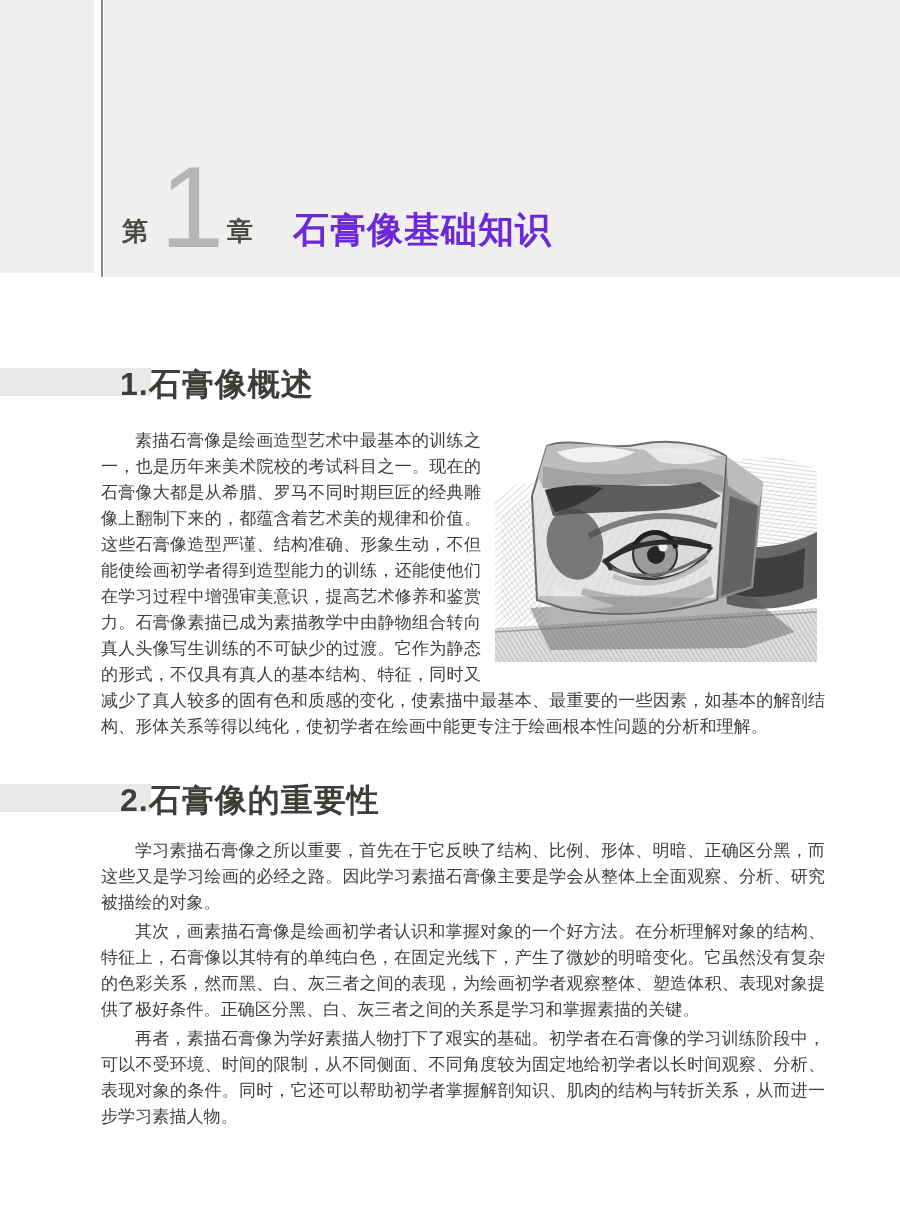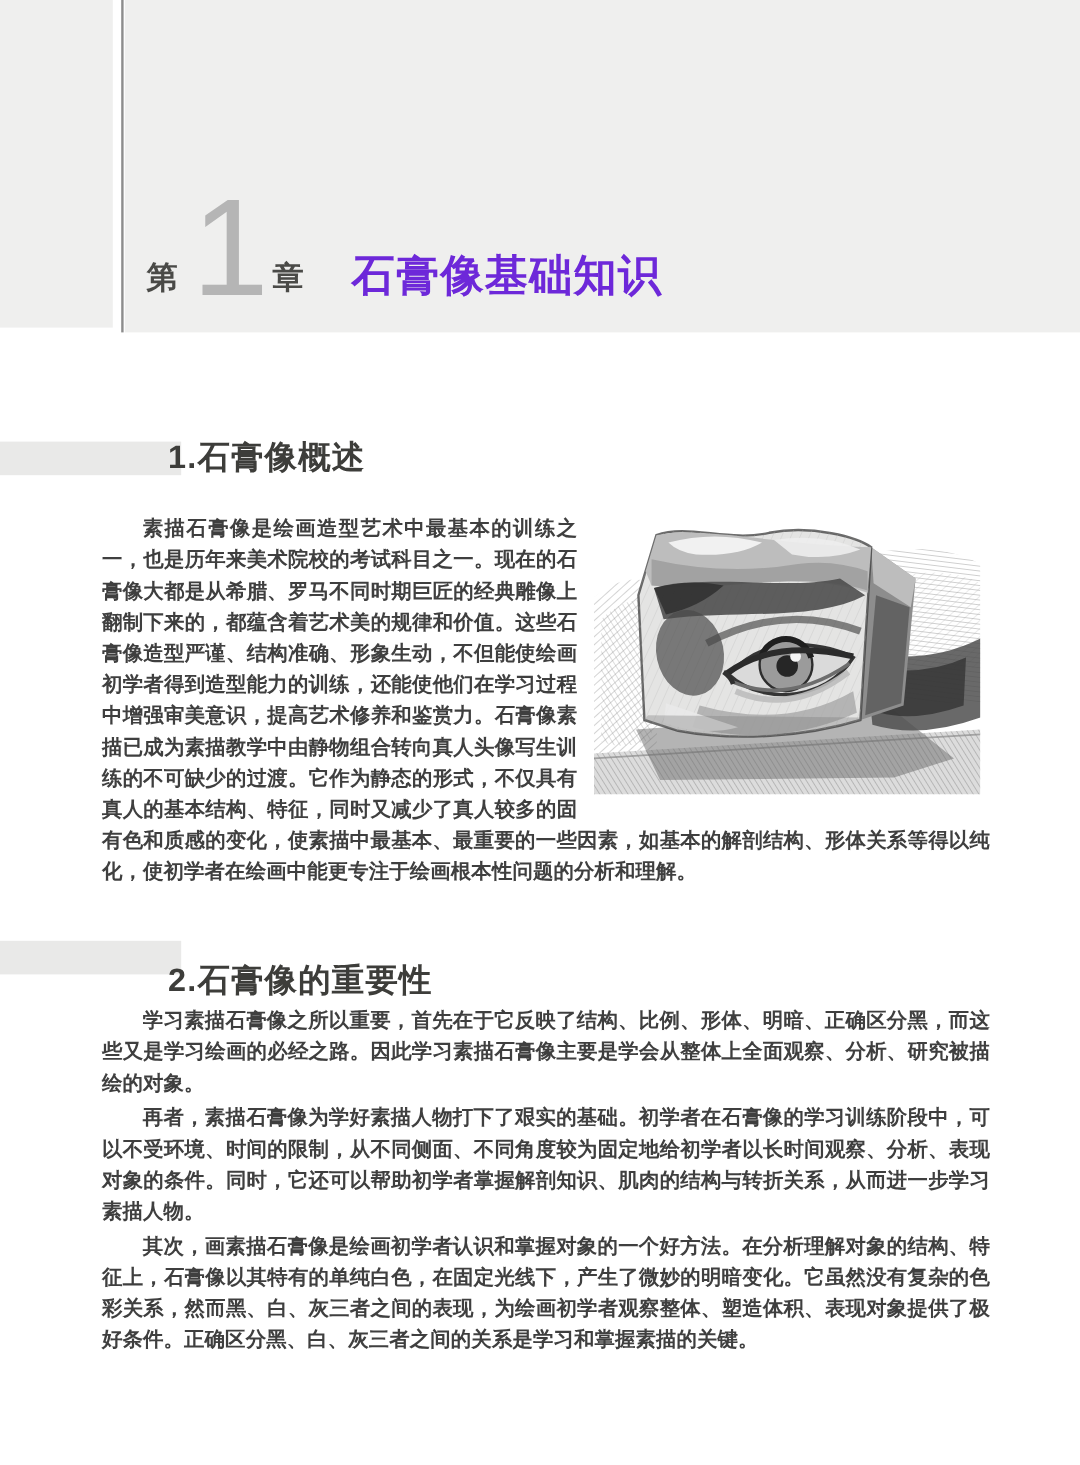--- a/index.html
+++ b/index.html
@@ -23,31 +23,31 @@
   }
   .ch-title{
     position:absolute;left:189px;top:212px;font-size:36px;font-weight:bold;
     color:#6d28d9;letter-spacing:1px;line-height:1;
   }
   
   .sec-bar{position:absolute;left:0;width:151px;height:28px;background:#e9e9e8;}
   .sec-bar1{top:368px;}
   .sec-bar2{top:784px;}
   .sec-heading{
-    position:absolute;left:140px;font-size:27px;font-weight:bold;color:#3d3d3a;
+    position:absolute;left:120px;font-size:32px;font-weight:bold;color:#3d3d3a;
     line-height:1;letter-spacing:1px;
   }
   .sec-heading1{top:368px;}
-  .sec-heading2{top:784px;margin-top:20px;}
+  .sec-heading2{top:784px;}
   
   .body-text{
     font-size:17px;line-height:26px;color:#3f3f3f;text-align:justify;
     letter-spacing:0.1px;
   }
-  .body-text p{margin:0 0 3px 0;text-indent:2em;font-weight:bold;}
+  .body-text p{margin:0 0 3px 16px;text-indent:2em;}
   .content-1{position:absolute;left:85px;top:428px;width:740px;}
   .content-2{position:absolute;left:85px;top:838px;width:740px;}
   .figure-float{
     float:right;width:330px;height:226px;margin:8px 0 24px 14px;
     position:relative;
   }
   .figure-float svg{position:absolute;left:0;top:0;}
 </style>
 </head>
 <body>
@@ -135,15 +135,15 @@
     </svg>
   </div>
   <p>素描石膏像是绘画造型艺术中最基本的训练之一，也是历年来美术院校的考试科目之一。现在的石膏像大都是从希腊、罗马不同时期巨匠的经典雕像上翻制下来的，都蕴含着艺术美的规律和价值。这些石膏像造型严谨、结构准确、形象生动，不但能使绘画初学者得到造型能力的训练，还能使他们在学习过程中增强审美意识，提高艺术修养和鉴赏力。石膏像素描已成为素描教学中由静物组合转向真人头像写生训练的不可缺少的过渡。它作为静态的形式，不仅具有真人的基本结构、特征，同时又减少了真人较多的固有色和质感的变化，使素描中最基本、最重要的一些因素，如基本的解剖结构、形体关系等得以纯化，使初学者在绘画中能更专注于绘画根本性问题的分析和理解。</p>
 </div>
 
 <div class="sec-bar sec-bar2"></div>
 <div class="sec-heading sec-heading2">2.石膏像的重要性</div>
 
 <div class="content-2 body-text">
   <p>学习素描石膏像之所以重要，首先在于它反映了结构、比例、形体、明暗、正确区分黑，而这些又是学习绘画的必经之路。因此学习素描石膏像主要是学会从整体上全面观察、分析、研究被描绘的对象。</p>
+  <p>其次，画素描石膏像是绘画初学者认识和掌握对象的一个好方法。在分析理解对象的结构、特征上，石膏像以其特有的单纯白色，在固定光线下，产生了微妙的明暗变化。它虽然没有复杂的色彩关系，然而黑、白、灰三者之间的表现，为绘画初学者观察整体、塑造体积、表现对象提供了极好条件。正确区分黑、白、灰三者之间的关系是学习和掌握素描的关键。</p>
   <p>再者，素描石膏像为学好素描人物打下了艰实的基础。初学者在石膏像的学习训练阶段中，可以不受环境、时间的限制，从不同侧面、不同角度较为固定地给初学者以长时间观察、分析、表现对象的条件。同时，它还可以帮助初学者掌握解剖知识、肌肉的结构与转折关系，从而进一步学习素描人物。</p>
-  <p>其次，画素描石膏像是绘画初学者认识和掌握对象的一个好方法。在分析理解对象的结构、特征上，石膏像以其特有的单纯白色，在固定光线下，产生了微妙的明暗变化。它虽然没有复杂的色彩关系，然而黑、白、灰三者之间的表现，为绘画初学者观察整体、塑造体积、表现对象提供了极好条件。正确区分黑、白、灰三者之间的关系是学习和掌握素描的关键。</p>
 </div>
 
 </body></html>

